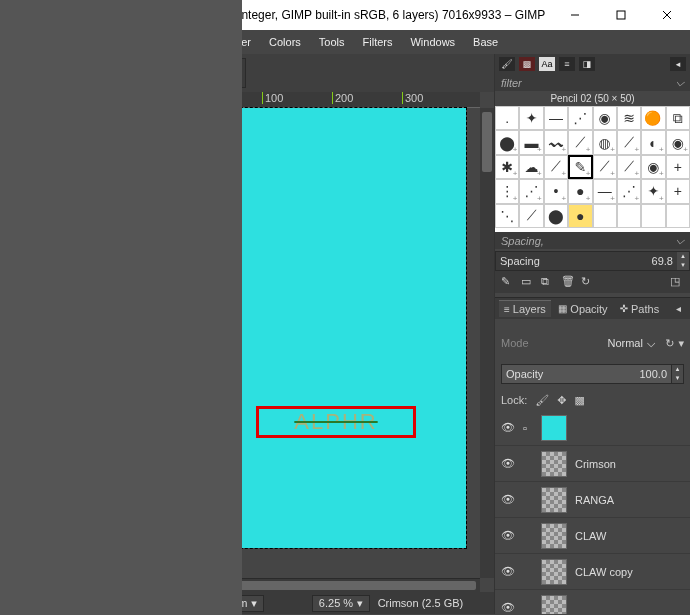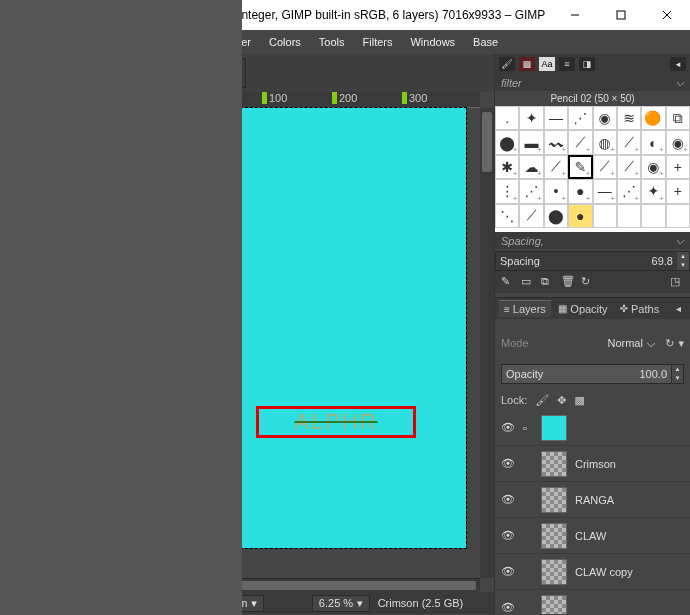--- a/index.html
+++ b/index.html
@@ -40,21 +40,21 @@
 .brush-img { width: 44px; height: 38px; background: #fff; border: 1px solid #999; position: relative; display: flex; flex-direction: column; align-items: center; justify-content: space-between; }
 .brush-img .stroke { width: 30px; height: 14px; margin-top: 3px; }
 .brush-img .cap { background: #ddd; font-size: 8px; color: #000; width: 100%; text-align: center; line-height: 10px; }
 .footer { height: 26px; background: #3a3a3a; display: flex; align-items: center; justify-content: space-between; padding: 0 6px; border-top: 1px solid #2a2a2a; }
 .center { flex: 1; display: flex; flex-direction: column; background: #454545; }
 .tabs { height: 38px; display: flex; align-items: center; padding: 4px; gap: 6px; background: #3f3f3f; }
 .thumb { width: 30px; height: 30px; background: #40e0ff; border: 1px solid #888; }
 .tab-x { width: 30px; height: 30px; background: #3a3a3a; display: flex; align-items: center; justify-content: center; border: 1px solid #2a2a2a; }
 .canvas-wrap { flex: 1; position: relative; background: #454545; overflow: hidden; }
 .ruler-h { position: absolute; top: 0; left: 16px; right: 14px; height: 16px; background: #3a3a3a; border-bottom: 1px solid #666; font-size: 8px; color: #ccc; overflow: hidden; }
-.ruler-h span{ display:inline-block; width:70px; border-left:5px solid #84cc16; padding-left:2px; }
+.ruler-h span{ display:inline-block; width:70px; border-left:1px solid #84cc16; padding-left:2px; }
 .ruler-v { position: absolute; top: 16px; left: 0; width: 16px; bottom: 18px; background: #3a3a3a; border-right: 1px solid #666; font-size: 8px; color: #ccc; display:flex; flex-direction:column; }
 .ruler-v span{ height:56px; border-top:1px solid #888; writing-mode: vertical-rl; padding-top:2px; }
 .canvas { position: absolute; top: 16px; left: 20px; width: 270px; height: 440px; background: #2de0e0; outline: 1px dashed #000; }
 .annot { position: absolute; top: 298px; left: 60px; width: 160px; height: 32px; border: 3px solid #e00000; display: flex; align-items: center; justify-content: center; }
 .annot-txt { color: rgba(220,160,80,0.7); font-size: 22px; letter-spacing: 2px; text-decoration: line-through; text-decoration-color: #2a7a2a; }
 .hscroll { position: absolute; bottom: 0; left: 16px; right: 14px; height: 14px; background: #3a3a3a; border-top:1px solid #2a2a2a; }
 .hscroll .thumb-s { position:absolute; left:4px; right:4px; top:2px; bottom:2px; background:#666; border-radius:2px;}
 .vscroll { position: absolute; top: 16px; right: 0; width: 14px; bottom: 14px; background: #3a3a3a; }
 .vscroll .thumb-s { position:absolute; left:2px; right:2px; top:4px; height:60px; background:#666; border-radius:2px;}
 .statusbar { height: 22px; background: #3a3a3a; display: flex; align-items: center; padding: 0 6px; gap: 8px; }

